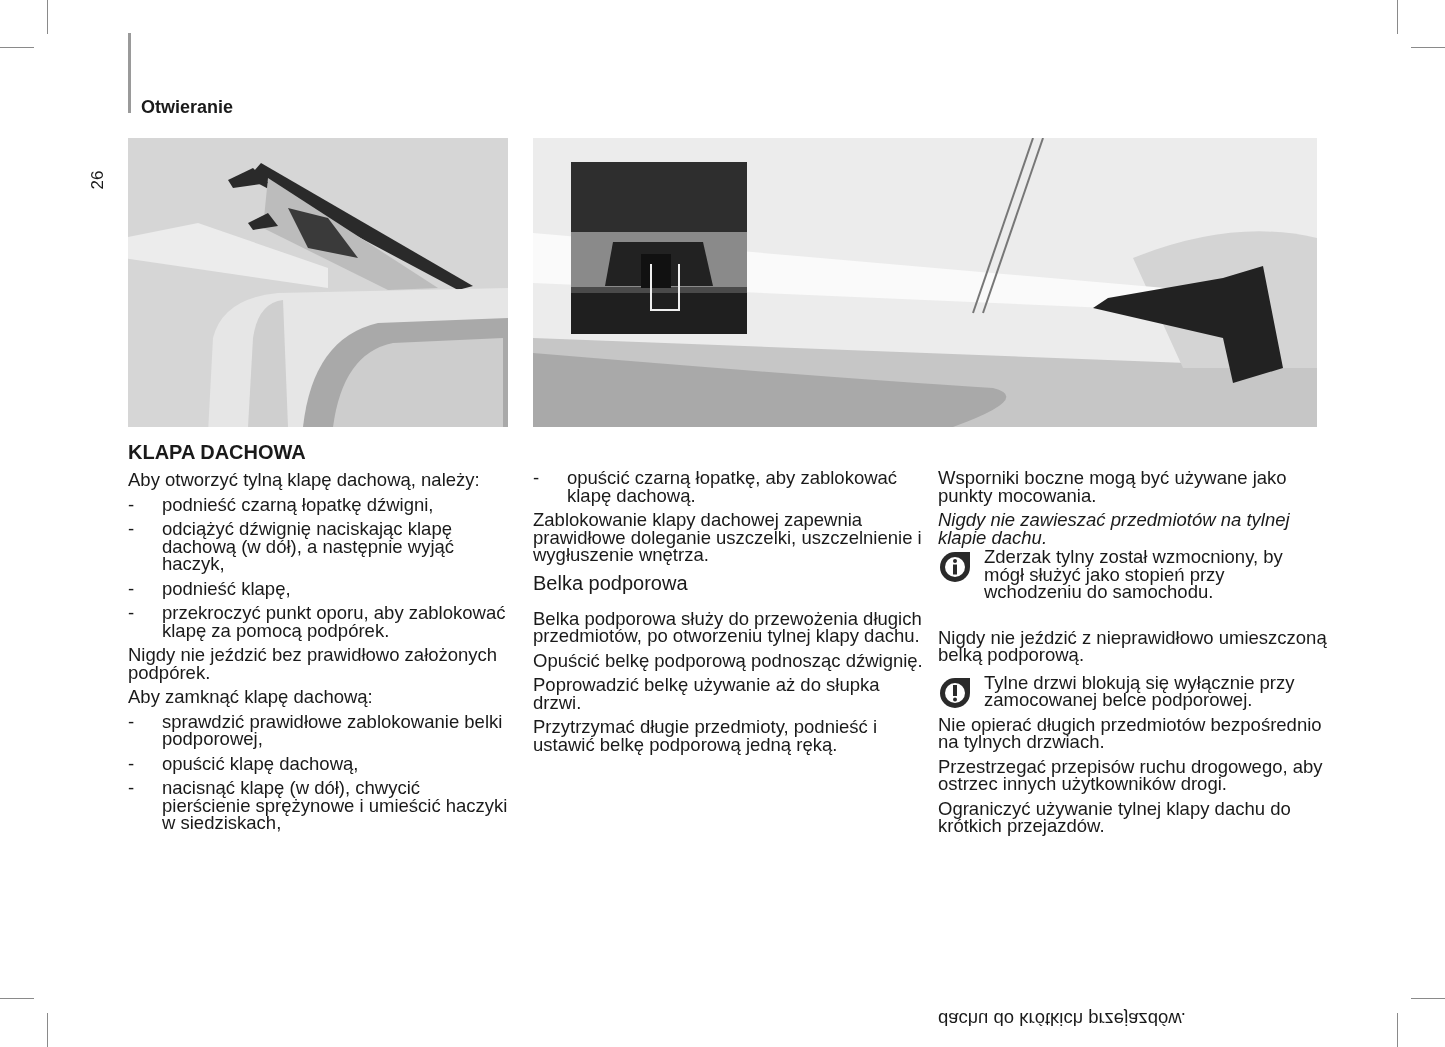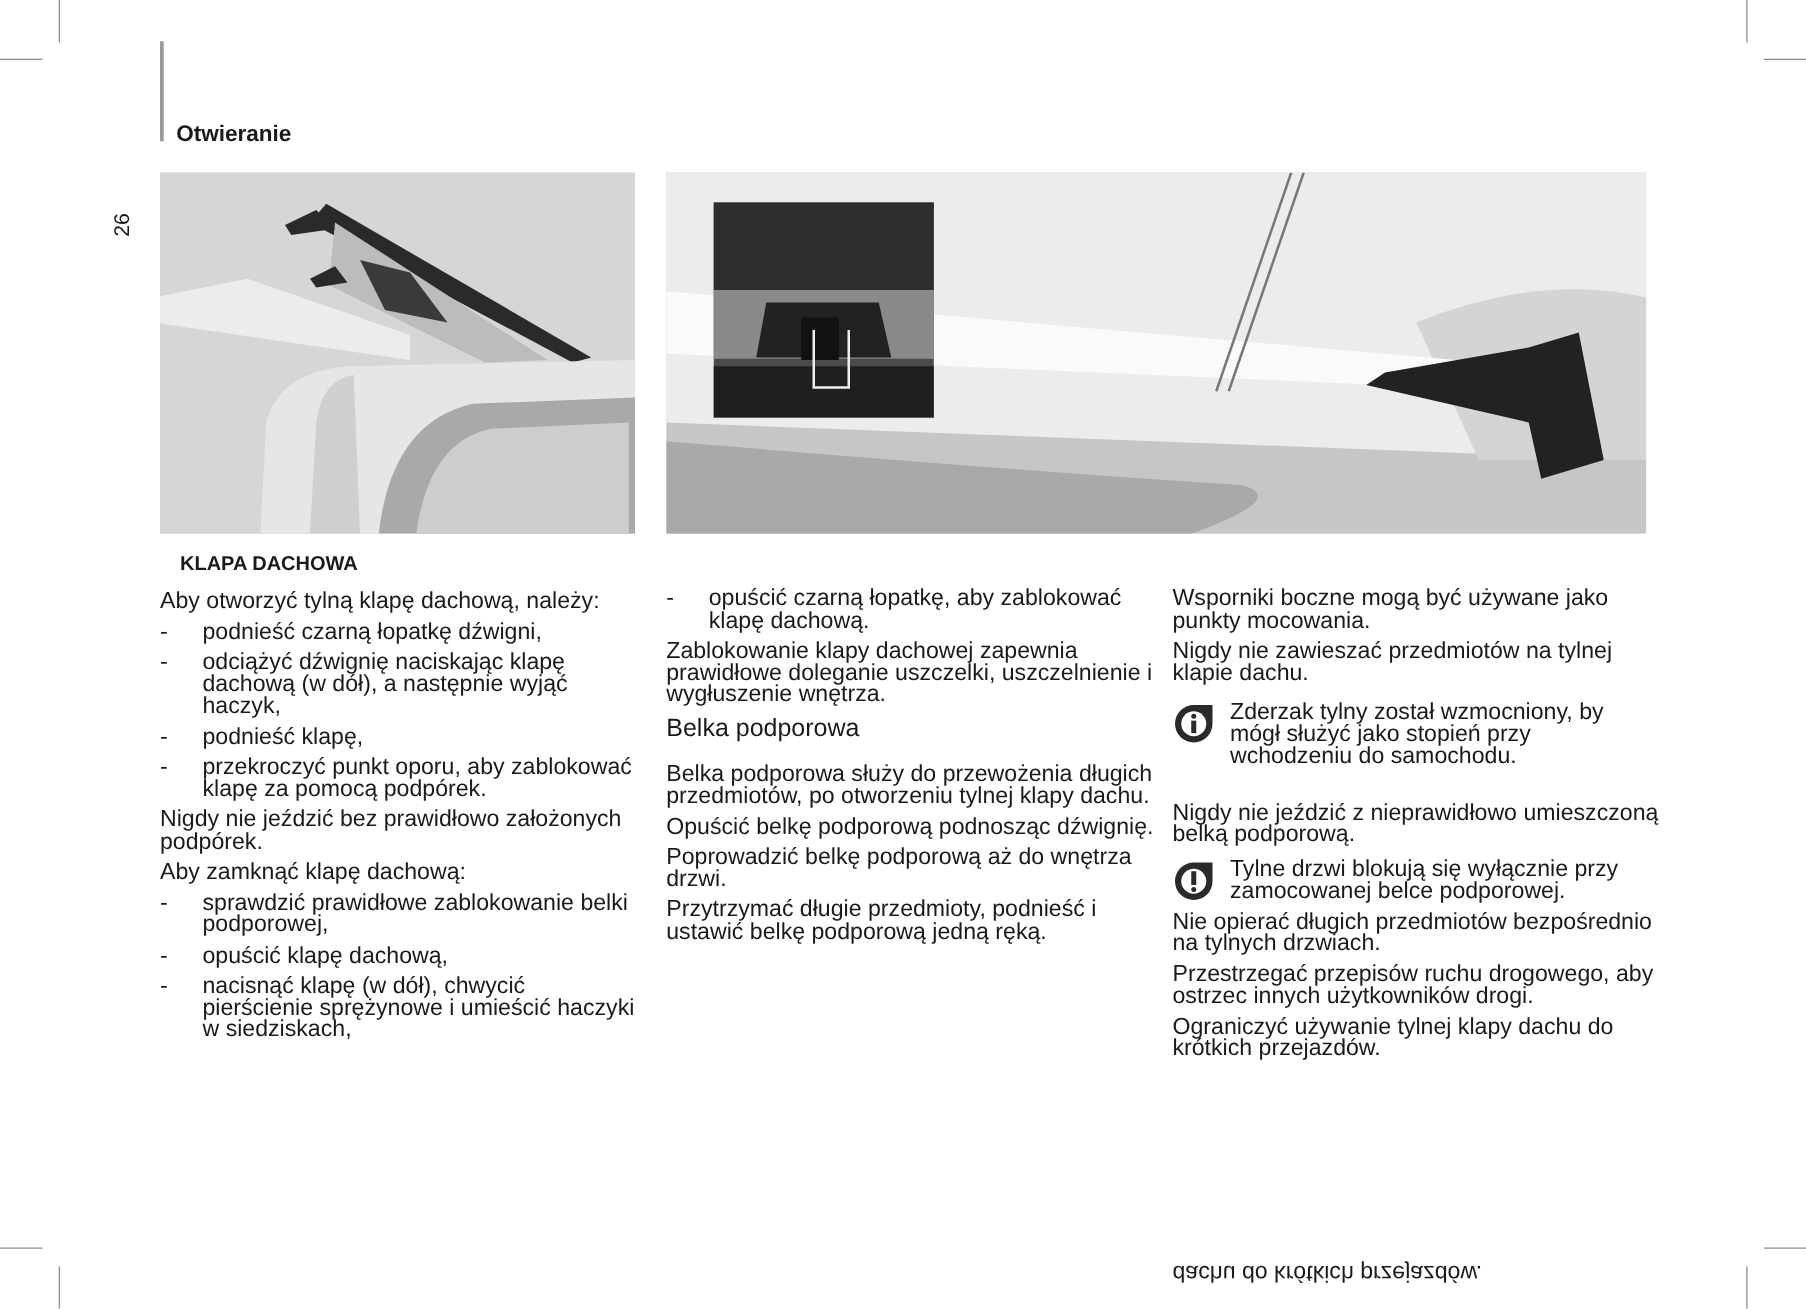--- a/index.html
+++ b/index.html
@@ -5,21 +5,21 @@
   html, body { margin: 0; padding: 0; background: #ffffff; }
   body { width: 1445px; height: 1047px; position: relative; overflow: hidden;
          font-family: "Liberation Sans", sans-serif; color: #1a1a1a; }
   .crop { position: absolute; background: #8a8a8a; }
   .header-bar { position: absolute; left: 128px; top: 33px; width: 3px; height: 80px; background: #9a9a9a; }
   .section-title { position: absolute; left: 141px; top: 97px; font-size: 18px; font-weight: bold; }
   .page-num { position: absolute; left: 86px; top: 170px; font-size: 17px; transform: rotate(-90deg); transform-origin: center; width: 24px; text-align: center; }
   .figure { position: absolute; background: #d8d8d8; overflow: hidden; }
   .col { position: absolute; font-size: 18.5px; line-height: 17.5px; }
   .col p { margin: 0 0 7px 0; }
-  .col h2 { margin: 0 0 8px 16px; font-size: 16px; font-weight: bold; line-height: 22px; }
+  .col h2 { margin: 0 0 8px 0; font-size: 20px; font-weight: bold; line-height: 22px; }
   .col h3 { margin: 8px 0 16px 0; font-size: 20px; font-weight: normal; line-height: 22px; }
   .li { position: relative; padding-left: 34px; margin: 0 0 7px 0; }
   .li .dash { position: absolute; left: 0; top: 0; }
   .note { position: relative; padding-left: 46px; margin: 0 16px 7px 0; }
   .note .ic { position: absolute; left: 0; top: 2px; width: 34px; height: 34px; }
   .mirror { position: absolute; left: 938px; top: 1008px; font-size: 18.5px; transform: scaleY(-1); color: #1a1a1a; }
 </style>
 </head>
 <body>
 
@@ -85,27 +85,27 @@
   <div class="li"><span class="dash">-</span><span>opuścić klapę dachową,</span></div>
   <div class="li"><span class="dash">-</span><span>nacisnąć klapę (w dół), chwycić pierścienie sprężynowe i umieścić haczyki w siedziskach,</span></div>
 </div>
 
 <div class="col" style="left:533px;top:469px;width:390px;">
   <div class="li"><span class="dash">-</span><span>opuścić czarną łopatkę, aby zablokować klapę dachową.</span></div>
   <p>Zablokowanie klapy dachowej zapewnia prawidłowe doleganie uszczelki, uszczelnienie i wygłuszenie wnętrza.</p>
   <h3>Belka podporowa</h3>
   <p>Belka podporowa służy do przewożenia długich przedmiotów, po otworzeniu tylnej klapy dachu.</p>
   <p>Opuścić belkę podporową podnosząc dźwignię.</p>
-  <p>Poprowadzić belkę podporową aż do wnętrza drzwi.</p>
+  <p>Poprowadzić belkę używanie aż do słupka drzwi.</p>
   <p>Przytrzymać długie przedmioty, podnieść i ustawić belkę podporową jedną ręką.</p>
 </div>
 
 <div class="col" style="left:938px;top:469px;width:390px;">
   <p>Wsporniki boczne mogą być używane jako punkty mocowania.</p>
-  <p style="margin-bottom:14px;">Nigdy nie zawieszać przedmiotów na tylnej klapie dachu.</p>
+  <p style="margin-bottom:2px;font-style:italic;">Nigdy nie zawieszać przedmiotów na tylnej klapie dachu.</p>
   <div class="note" style="margin-bottom:28px;">
     <svg class="ic" viewBox="0 0 34 34">
       <path d="M17,2 L32,2 L32,17 A15,15 0 1 1 17,2 Z" fill="#2a2a2a"></path>
       <circle cx="17" cy="17" r="10" fill="#fff"></circle>
       <circle cx="17" cy="11" r="2" fill="#2a2a2a"></circle>
       <rect x="15" y="14.5" width="4" height="10" fill="#2a2a2a"></rect>
     </svg>
     <span>Zderzak tylny został wzmocniony, by mógł służyć jako stopień przy wchodzeniu do samochodu.</span>
   </div>
   <p style="margin-bottom:10px;">Nigdy nie jeździć z nieprawidłowo umieszczoną belką podporową.</p>

